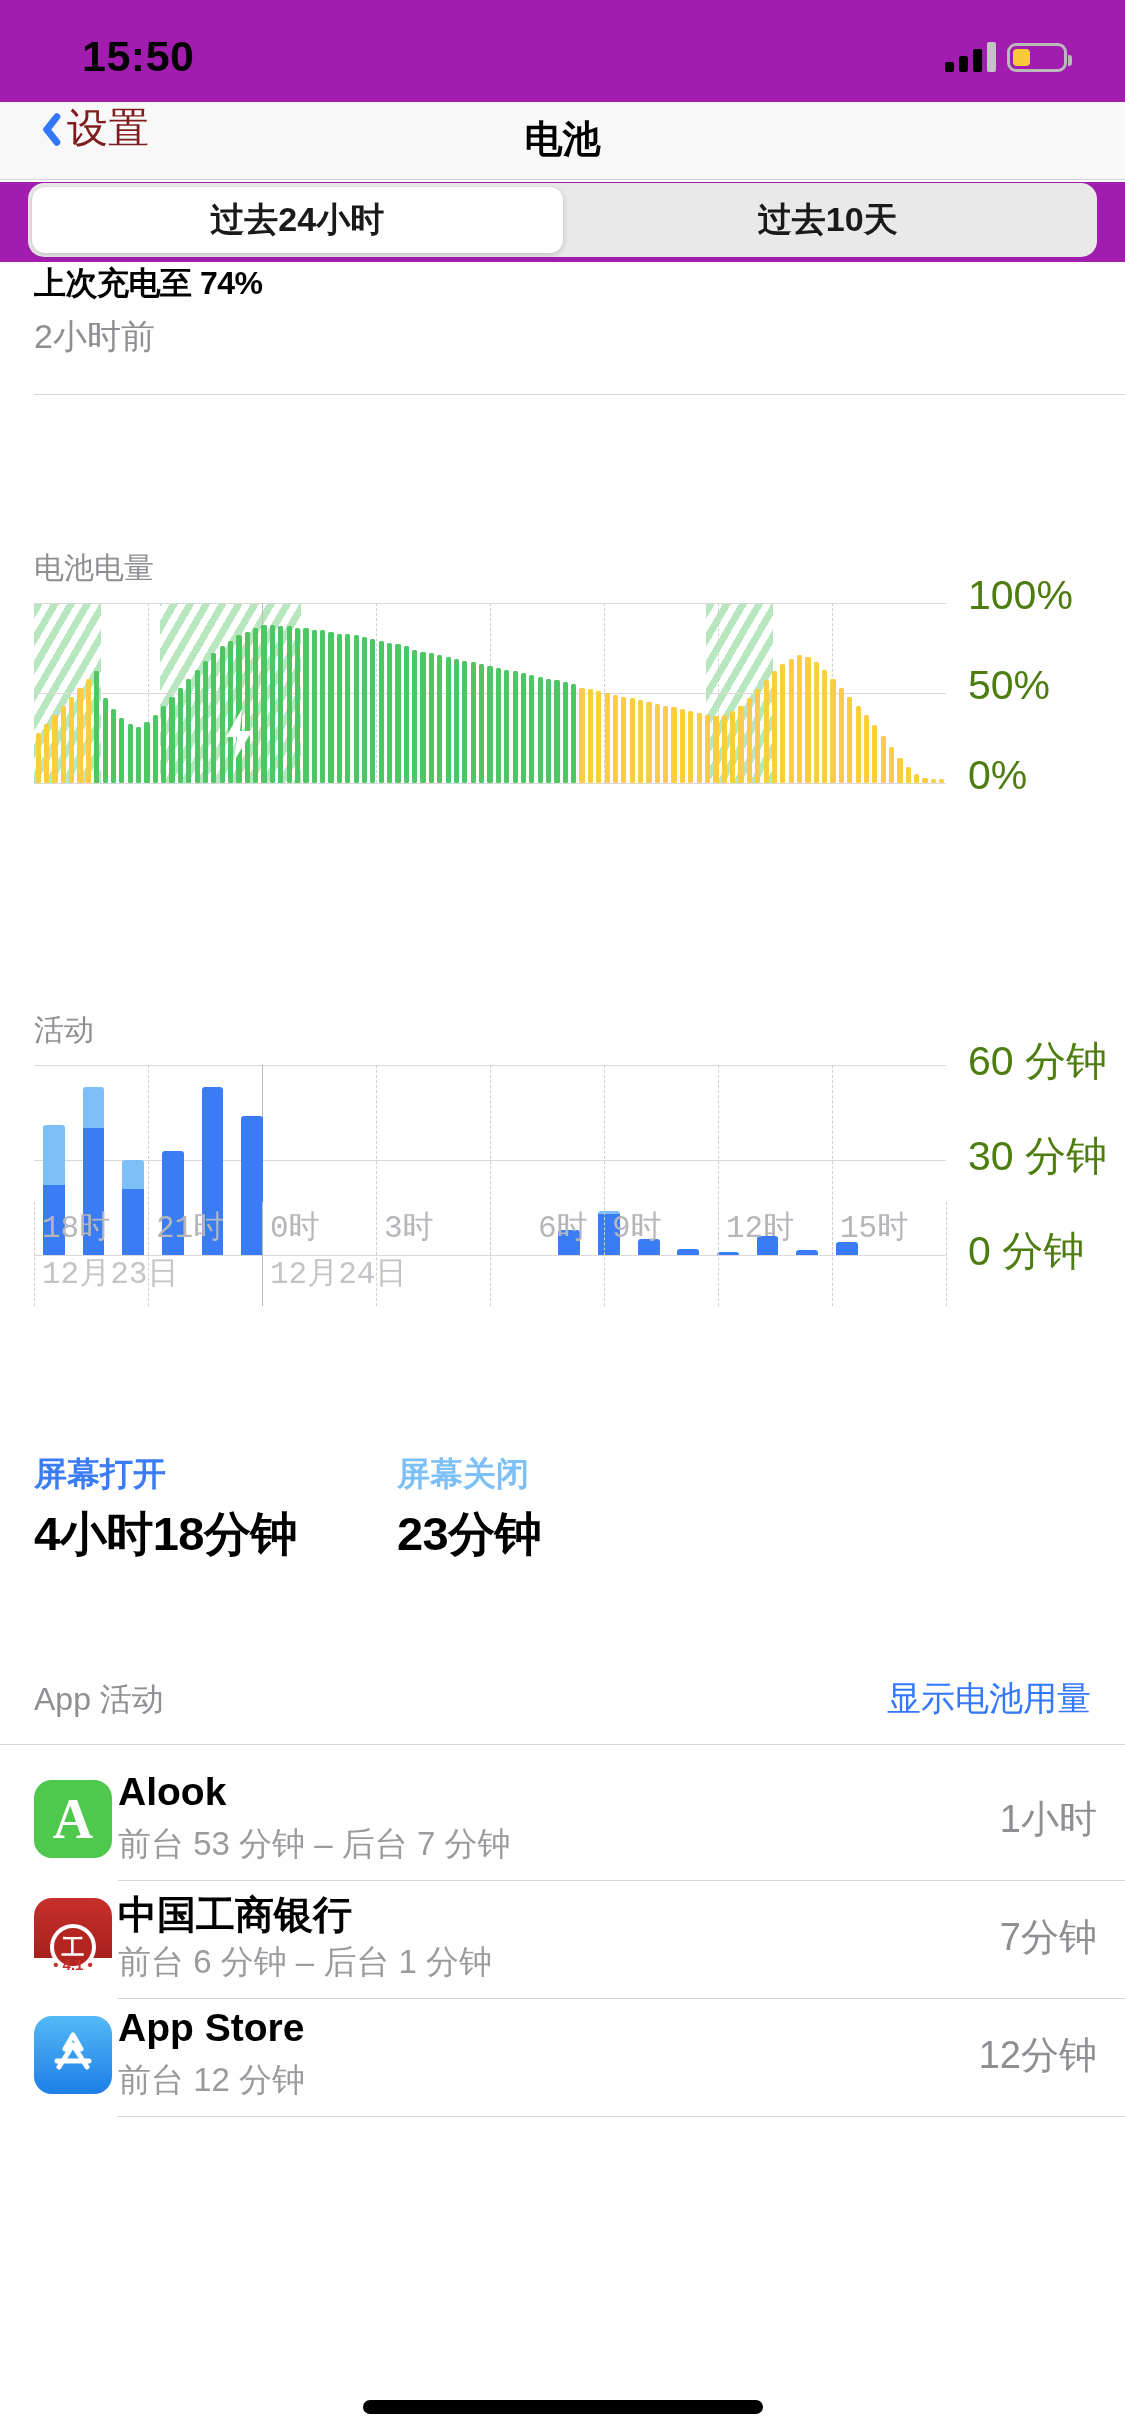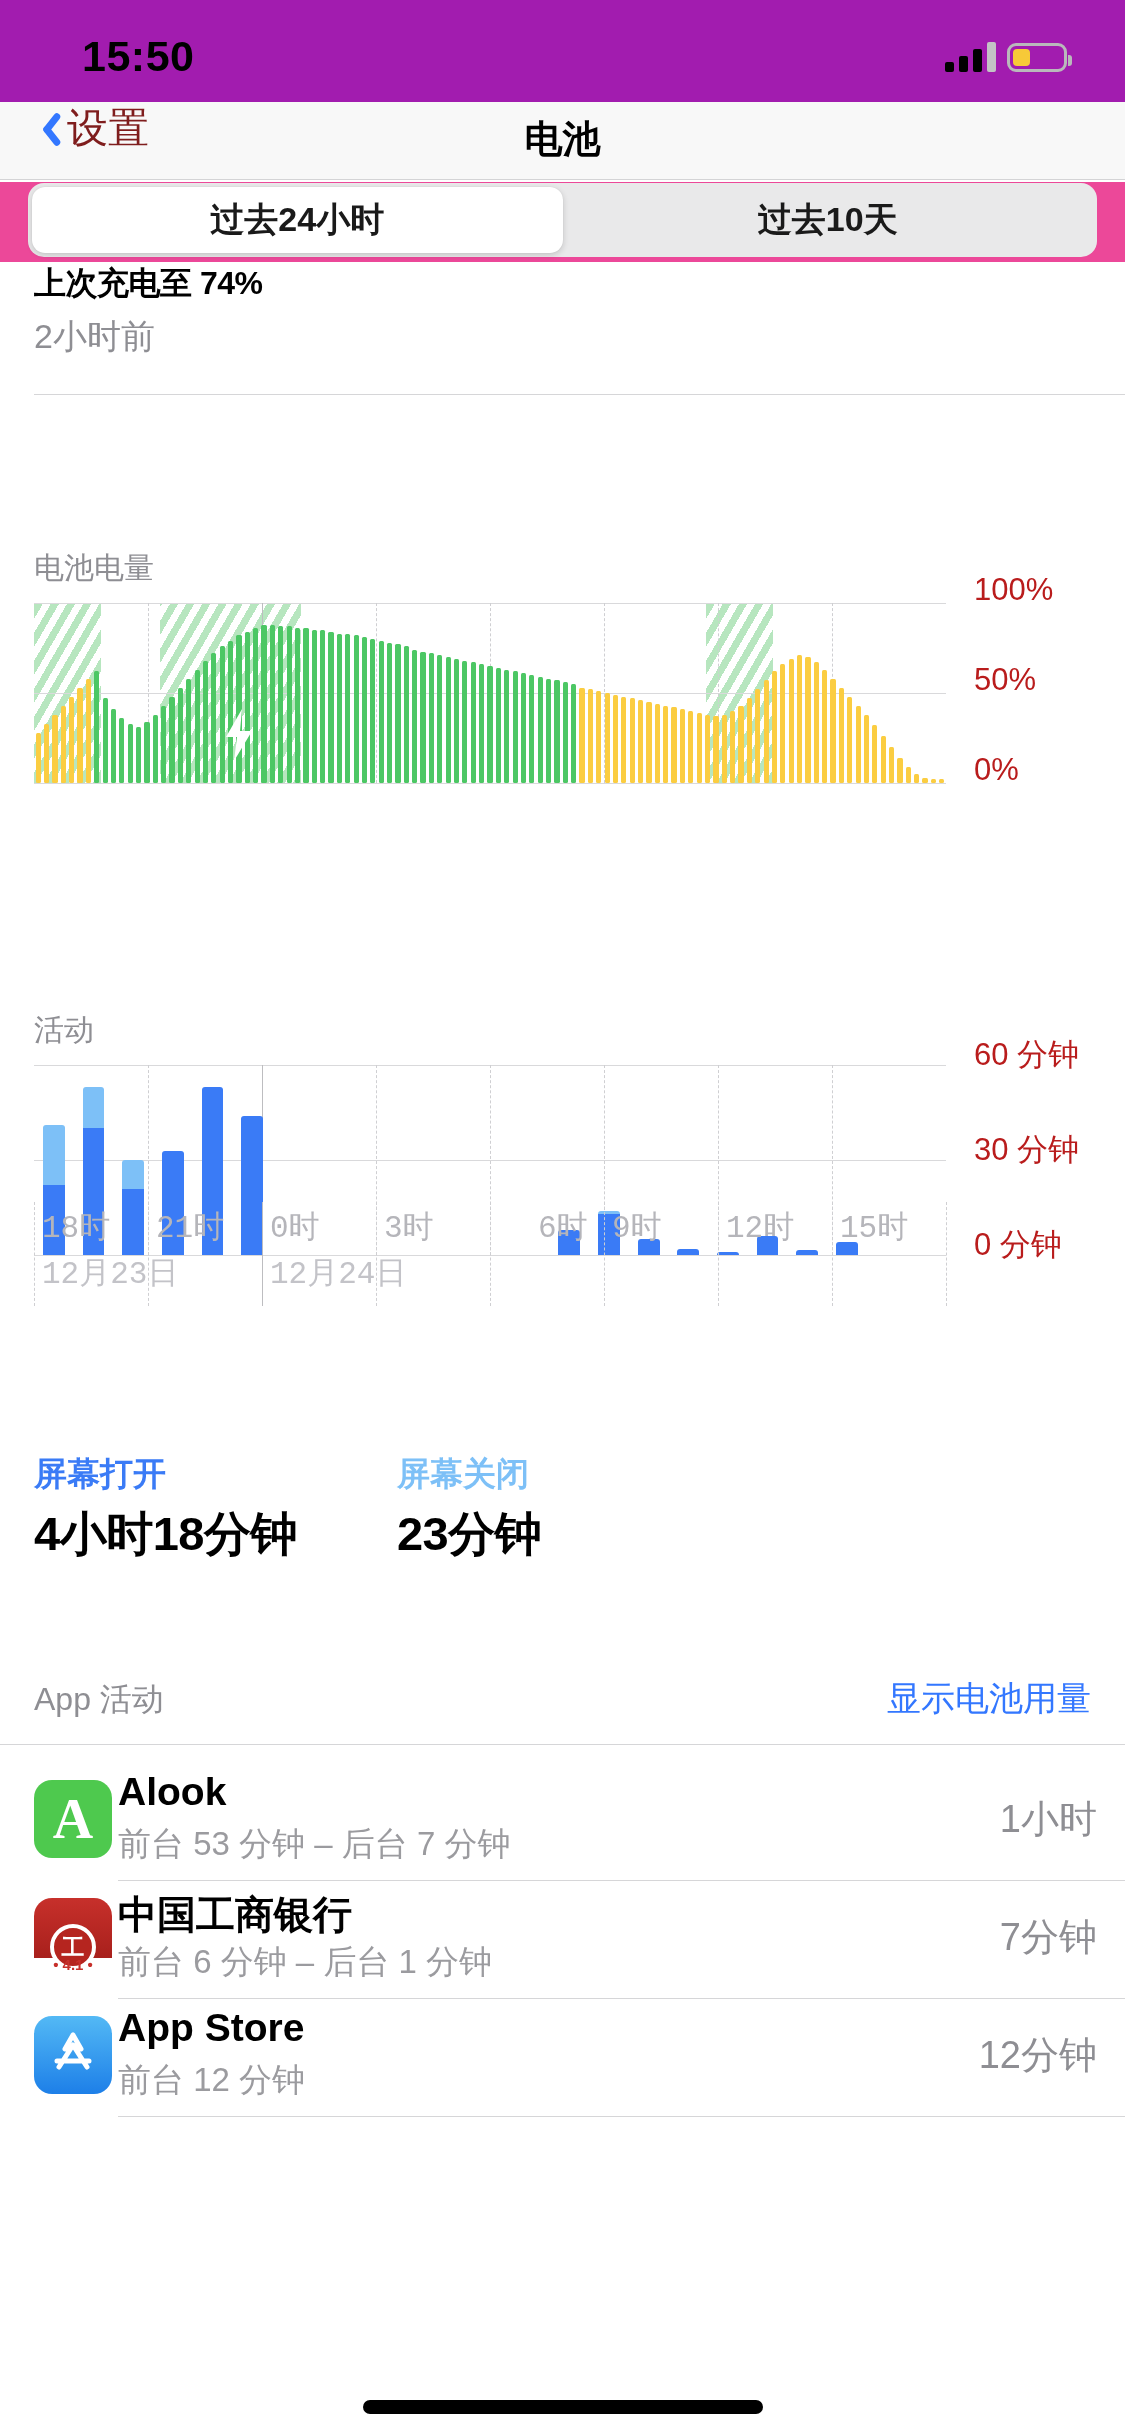--- a/index.html
+++ b/index.html
@@ -46,21 +46,21 @@
   }
   .chev::before { top:-2px; transform:rotate(38deg); transform-origin:bottom left;}
   .chev::after  { top:20px; transform:rotate(-38deg); transform-origin:top left;}
   .nav-back-label { font-size:41px; font-weight:400; color:#7f1d1d; line-height:1; }
   .nav-title {
     position:absolute; left:0; width:1125px; top:12px; text-align:center;
     font-size:38px; font-weight:700; color:#000;
   }
 
   
-  .seg-wrap { position:absolute; top:182px; left:0; width:1125px; height:80px; background:#ec4899; }
+  .seg-wrap { position:absolute; top:182px; left:0; width:1125px; height:80px; background:#a21caf; }
   .seg {
     position:absolute; left:28px; top:1px; width:1069px; height:74px;
     background:#e9e9ea; border-radius:16px; display:flex; padding:4px;
   }
   .seg-item {
     flex:1; display:flex; align-items:center; justify-content:center;
     font-size:34px; font-weight:700; color:#1a1a1a; border-radius:13px;
   }
   .seg-item.active { background:#fff; box-shadow:0 2px 6px rgba(0,0,0,0.16), 0 0 1px rgba(0,0,0,0.12); }
 
@@ -71,21 +71,21 @@
   .hr-full { margin-top:34px; margin-left:34px; width:1091px; height:1px; background:#d6d6d8; }
 
   
   .chart-section { position:absolute; left:0; width:1125px; }
   .chart-label { margin-left:34px; font-size:30px; color:#8e8e93; margin-bottom:14px; }
   .plot { position:relative; margin-left:34px; }
   .gridline { position:absolute; left:0; height:1px; background:#d9d9db; }
   .vgrid { position:absolute; top:0; bottom:0; width:1px; border-left:1px dashed #cfcfd2; }
   .vgrid.solid { border-left:1px solid #bdbdc0; }
   .ylab {
-    position:absolute; font-size:31px; color:#b91c1c; white-space:nowrap;margin-left:6px;
+    position:absolute; font-size:41px; color:#4d7c0f; white-space:nowrap;
   }
   .bar { position:absolute; bottom:0; border-radius:1.5px; }
   .hatch { position:absolute; top:0; bottom:0; }
   .bolt { position:absolute; width:36px; height:52px; }
 
   .abar { position:absolute; bottom:0; border-radius:3px 3px 0 0; overflow:hidden; }
   .abar .on { position:absolute; bottom:0; left:0; right:0; background:#3a7bf6; }
   .abar .off { position:absolute; top:0; left:0; right:0; background:#7dc0f7; }
 
   .xlabels { position:absolute; left:34px;font-family:Liberation Mono, monospace; }

